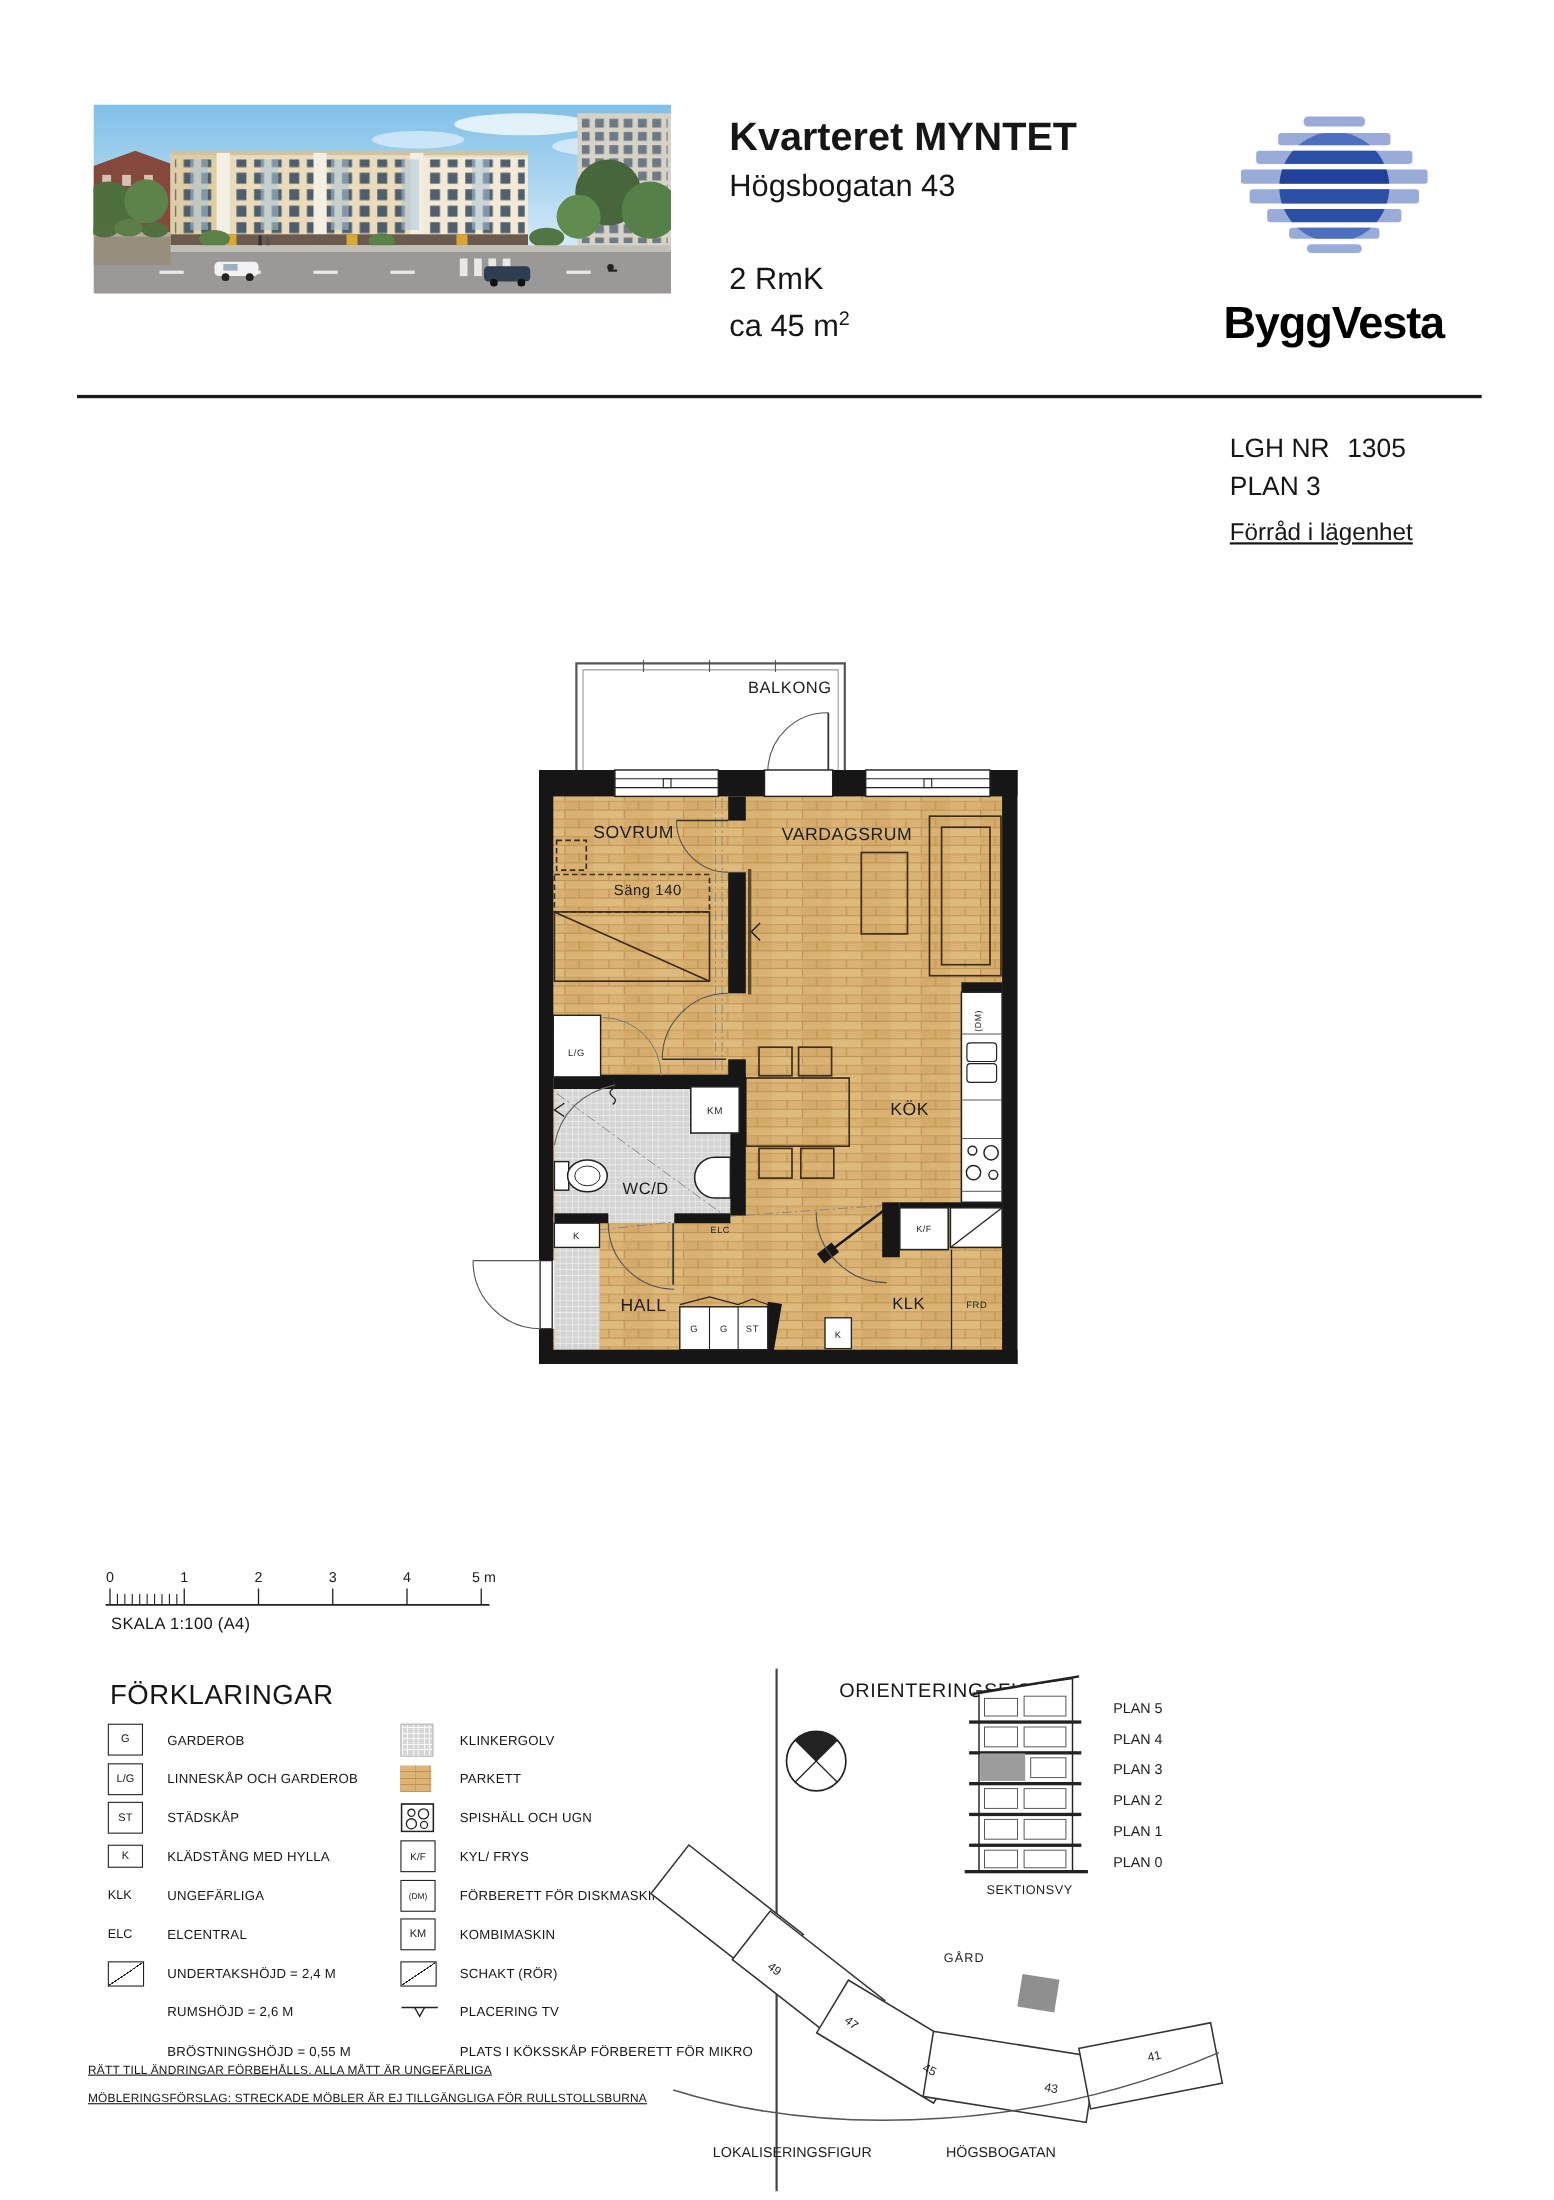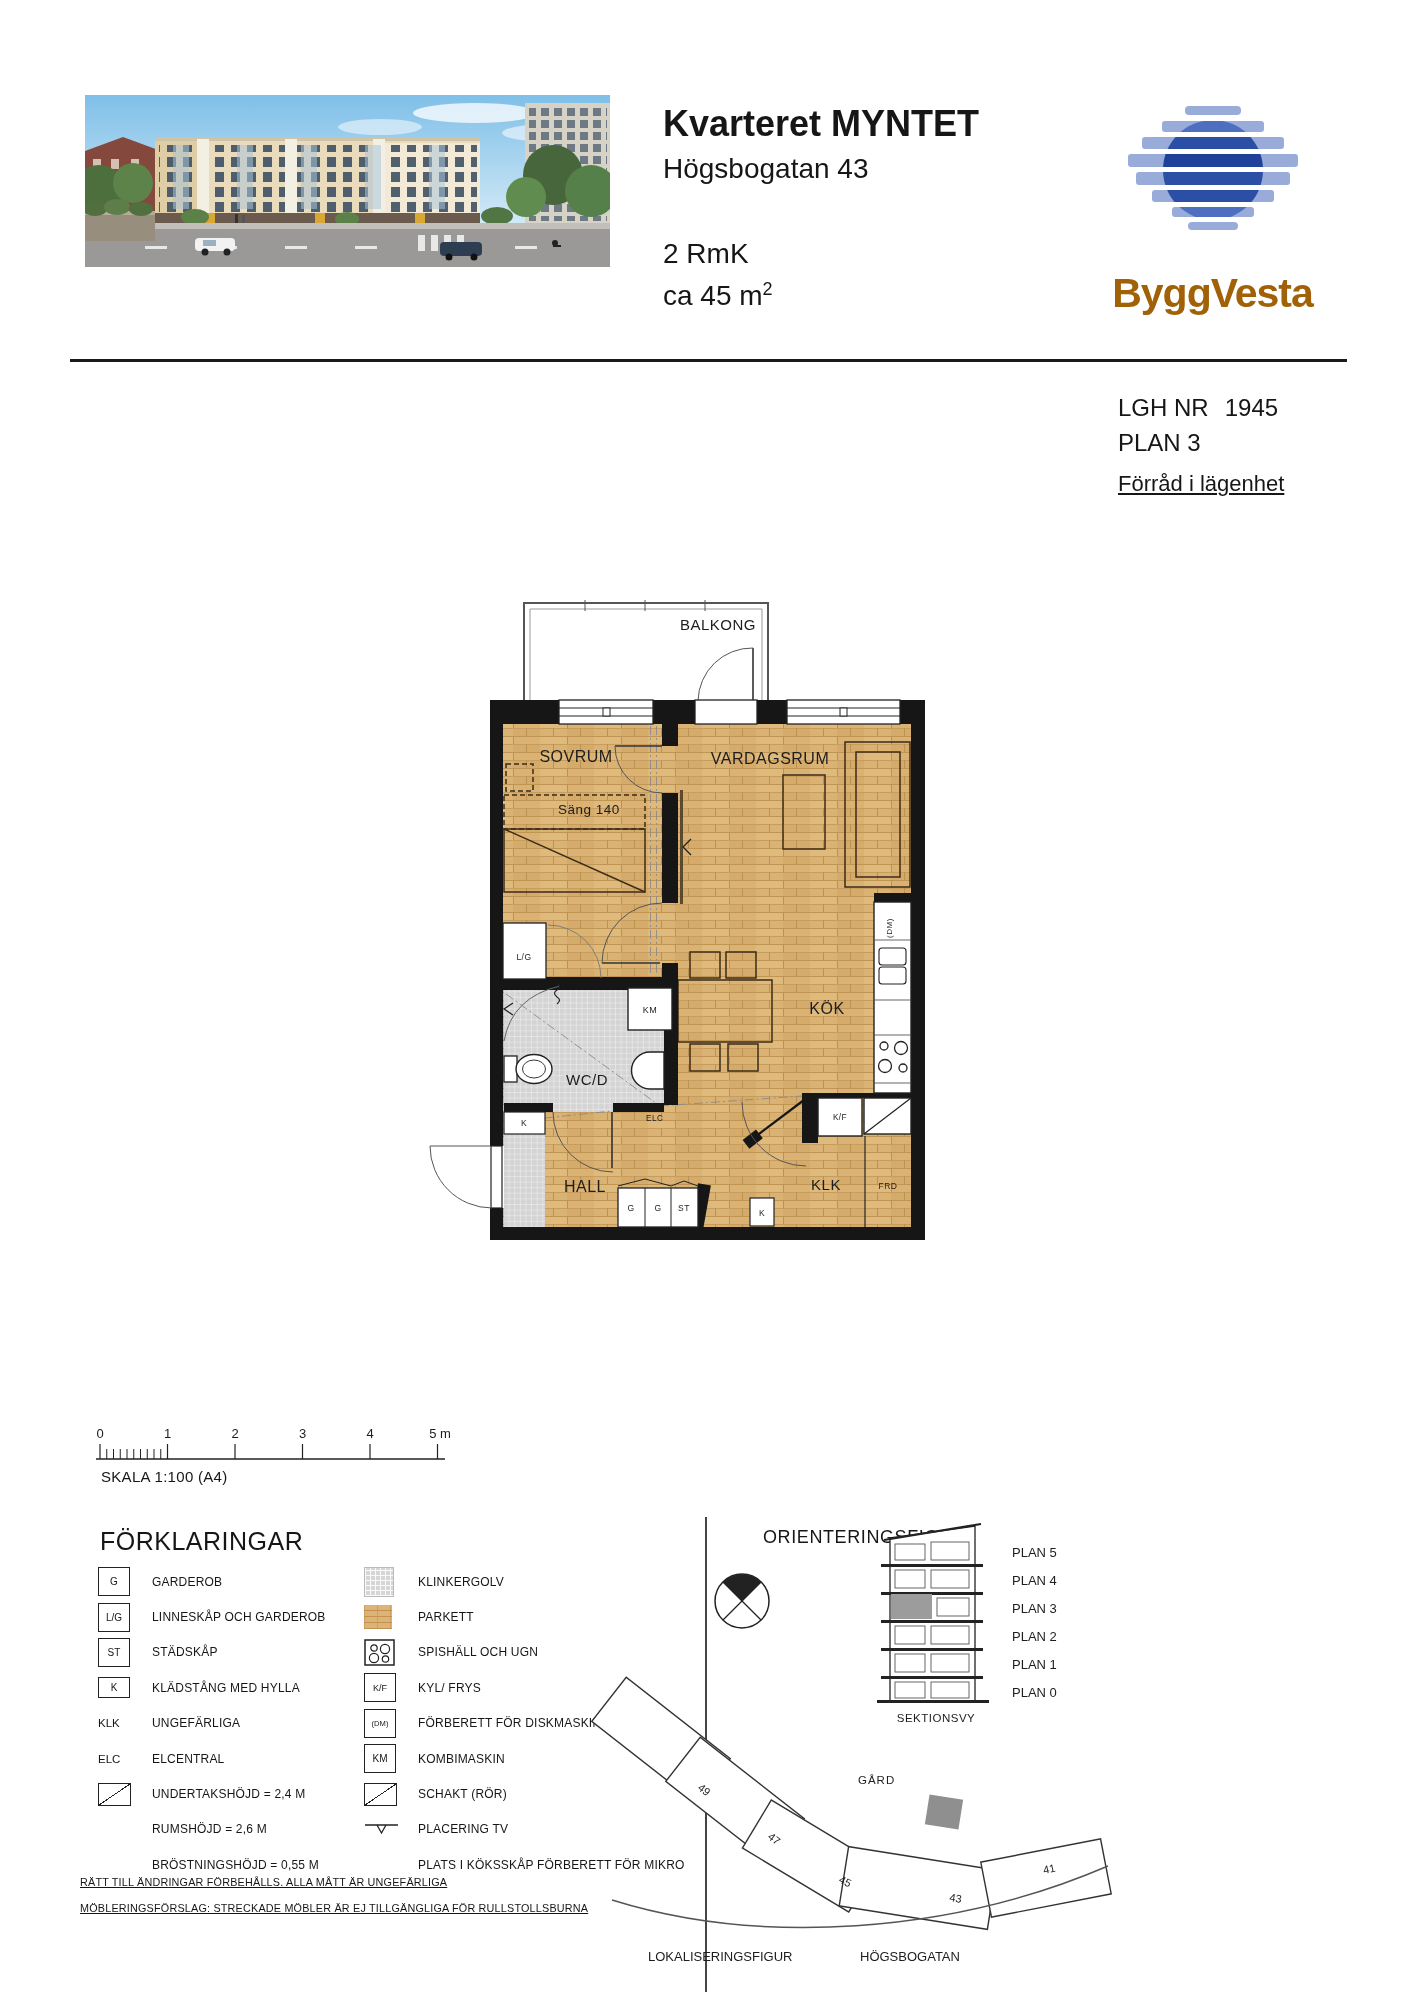--- a/index.html
+++ b/index.html
@@ -9,21 +9,21 @@
 
   
   .title-block{left:663px;top:104px;width:420px;}
   .main-title{font-size:36px;font-weight:bold;margin:0;line-height:1.12;}
   .addr{font-size:28px;margin-top:9px;}
   .rooms{font-size:28px;margin-top:53px;}
   .area{font-size:28px;margin-top:9px;}
   .area sup{font-size:18px;}
   .logo-box{left:1128px;top:98px;width:170px;height:230px;}
   .brand-word{position:absolute;left:-33px;top:172px;width:235px;text-align:center;
-              font-size:41px;font-weight:bold;letter-spacing:-1px;color:#a16207;}
+              font-size:41px;font-weight:bold;letter-spacing:-1px;color:#000000;}
   .hdr-rule{left:70px;top:359px;width:1277px;height:2.5px;background:#1a1a1a;}
   .info-block{left:1118px;top:394px;}
   .info-l1{display:flex;gap:16px;font-size:24px;}
   .info-l2{font-size:24px;margin-top:7px;}
   .info-l3{font-size:22px;margin-top:14px;text-decoration:underline;}
 
   
   .skala-label{left:101px;top:1468px;font-size:15px;letter-spacing:.3px;}
 
   
@@ -189,21 +189,21 @@
       </g>
     </svg>
     <div class="brand-word">ByggVesta</div>
   </div>
 
   <div class="abs hdr-rule"></div>
 
   <div class="abs info-block">
     <div class="info-l1">
       <span>LGH NR</span>
-      <span>1945</span>
+      <span>1305</span>
     </div>
     <div class="info-l2">PLAN 3</div>
     <div class="info-l3">Förråd i lägenhet</div>
   </div>
 
   <svg class="abs" style="left:420px;top:592px" width="520" height="662" viewBox="420 592 520 662">
     <defs>
       <pattern id="parkett" width="54" height="16" patternUnits="userSpaceOnUse">
         <rect width="54" height="16" fill="#dab273"></rect>
         <rect y="0" width="54" height="1" fill="#c09553"></rect>

